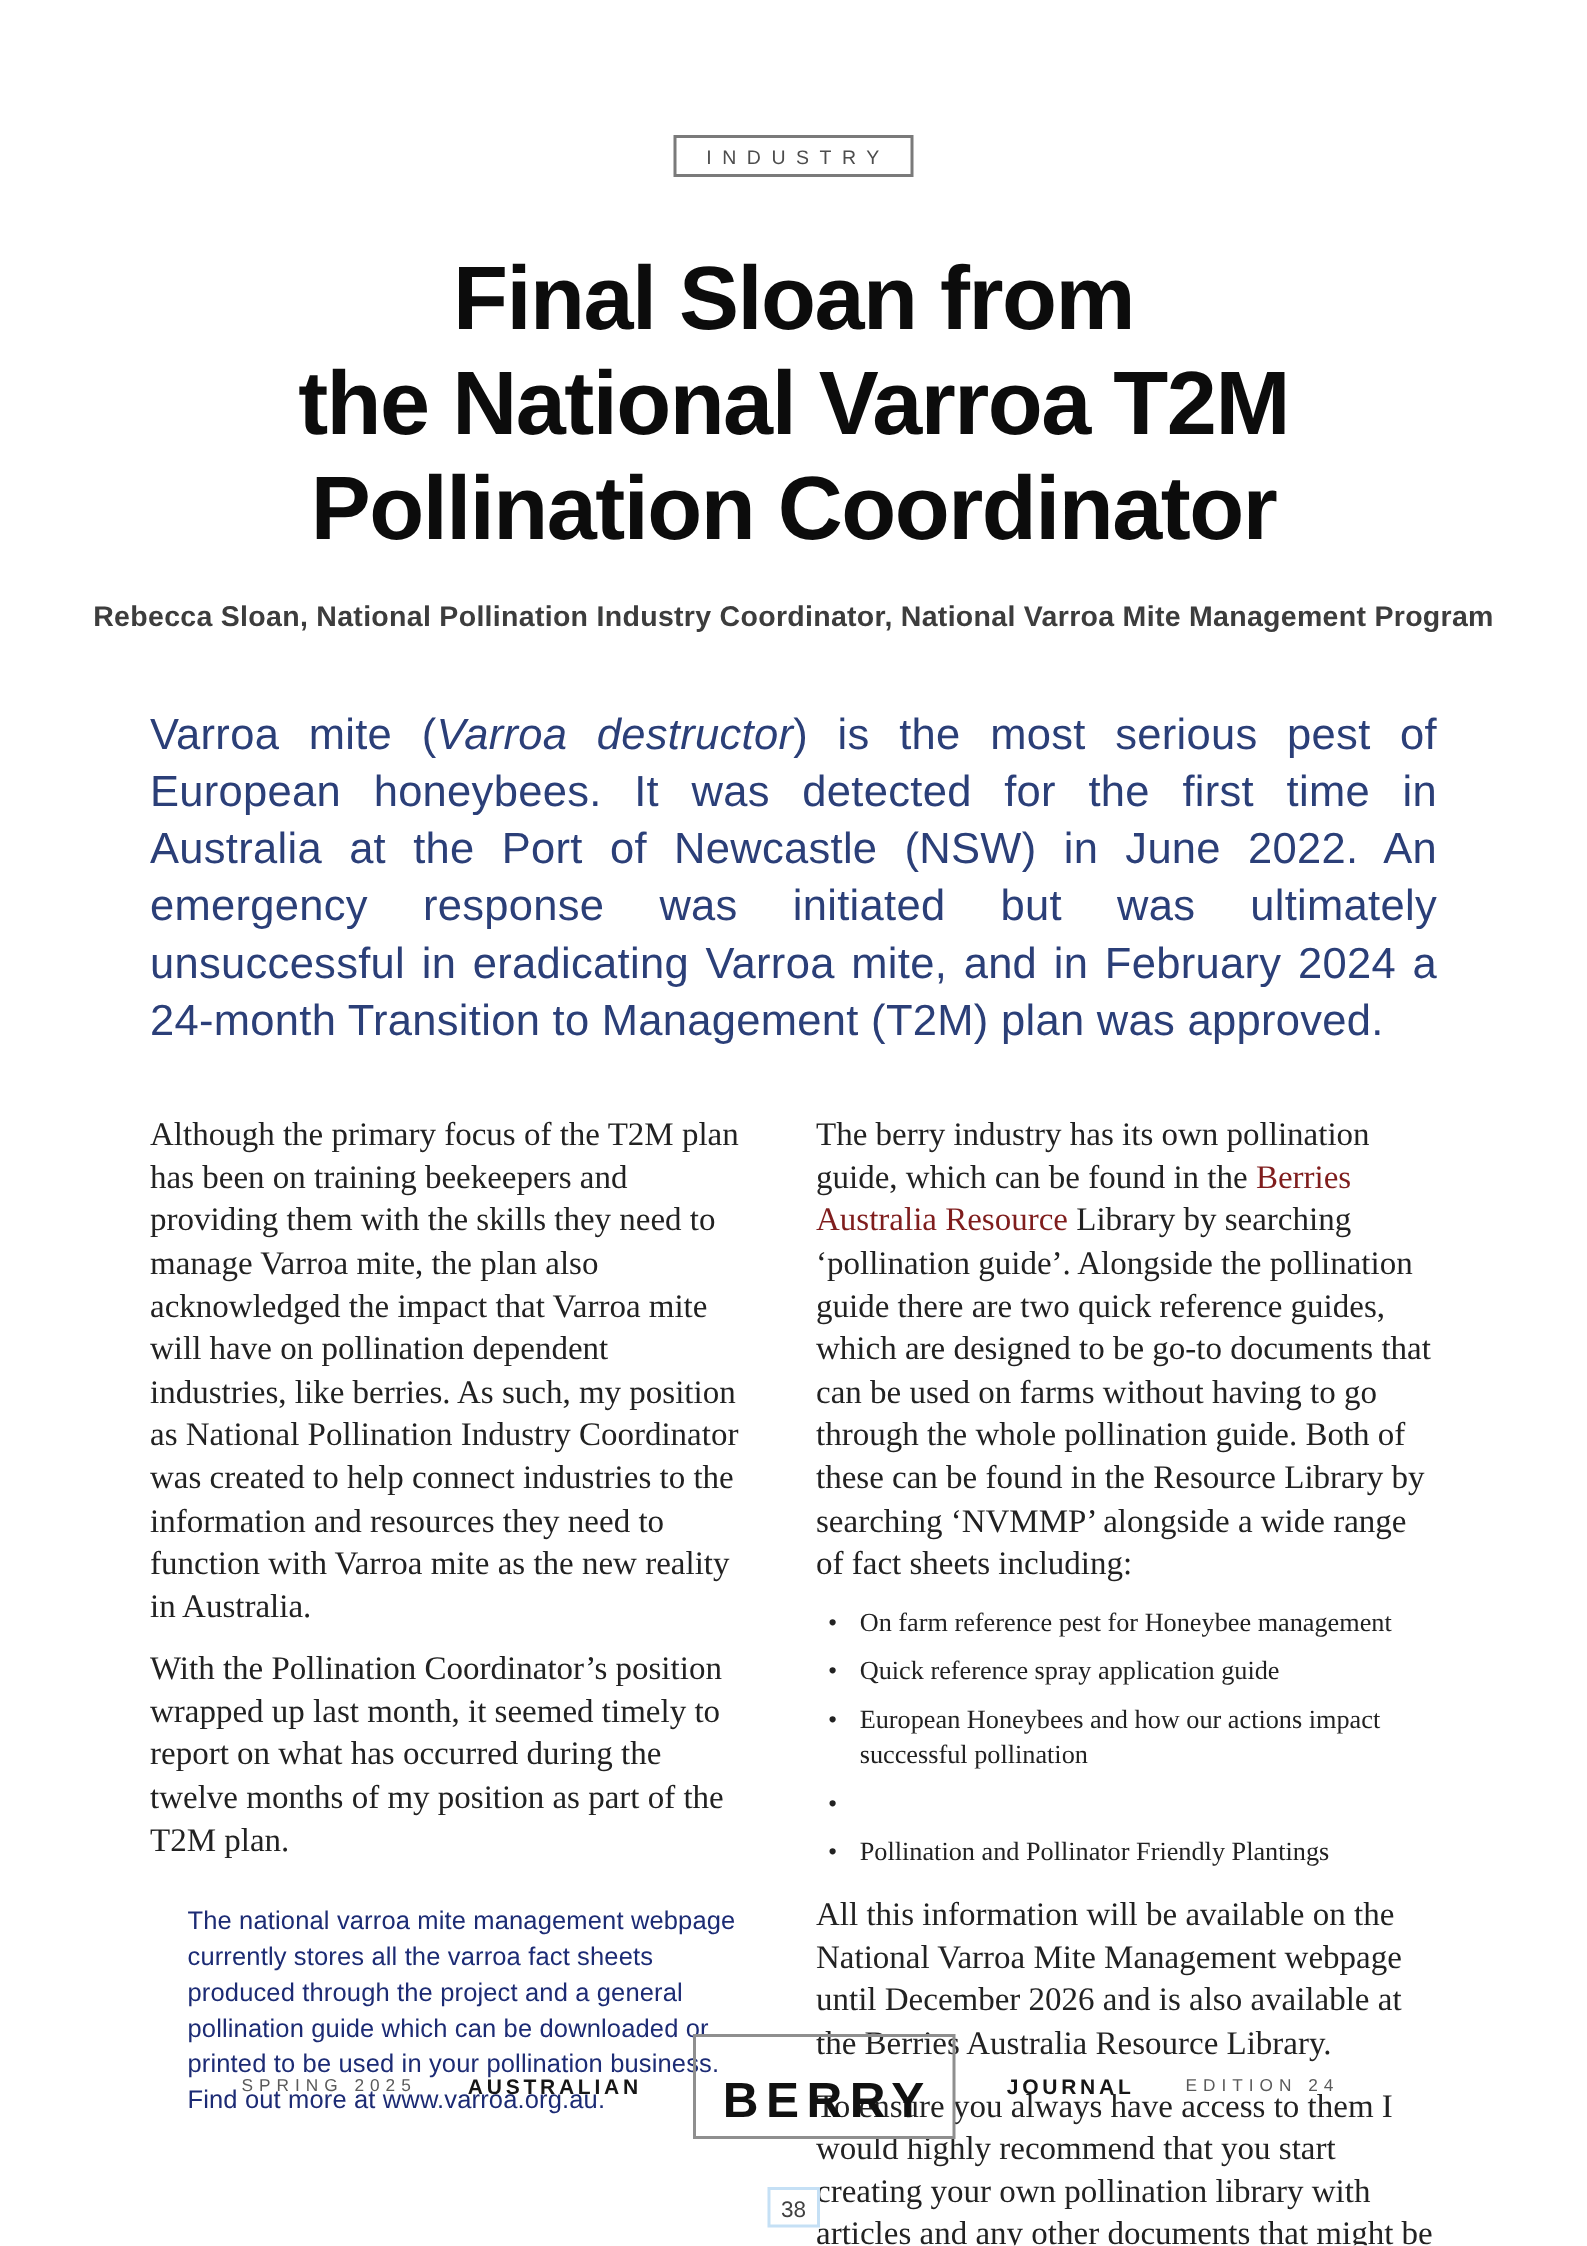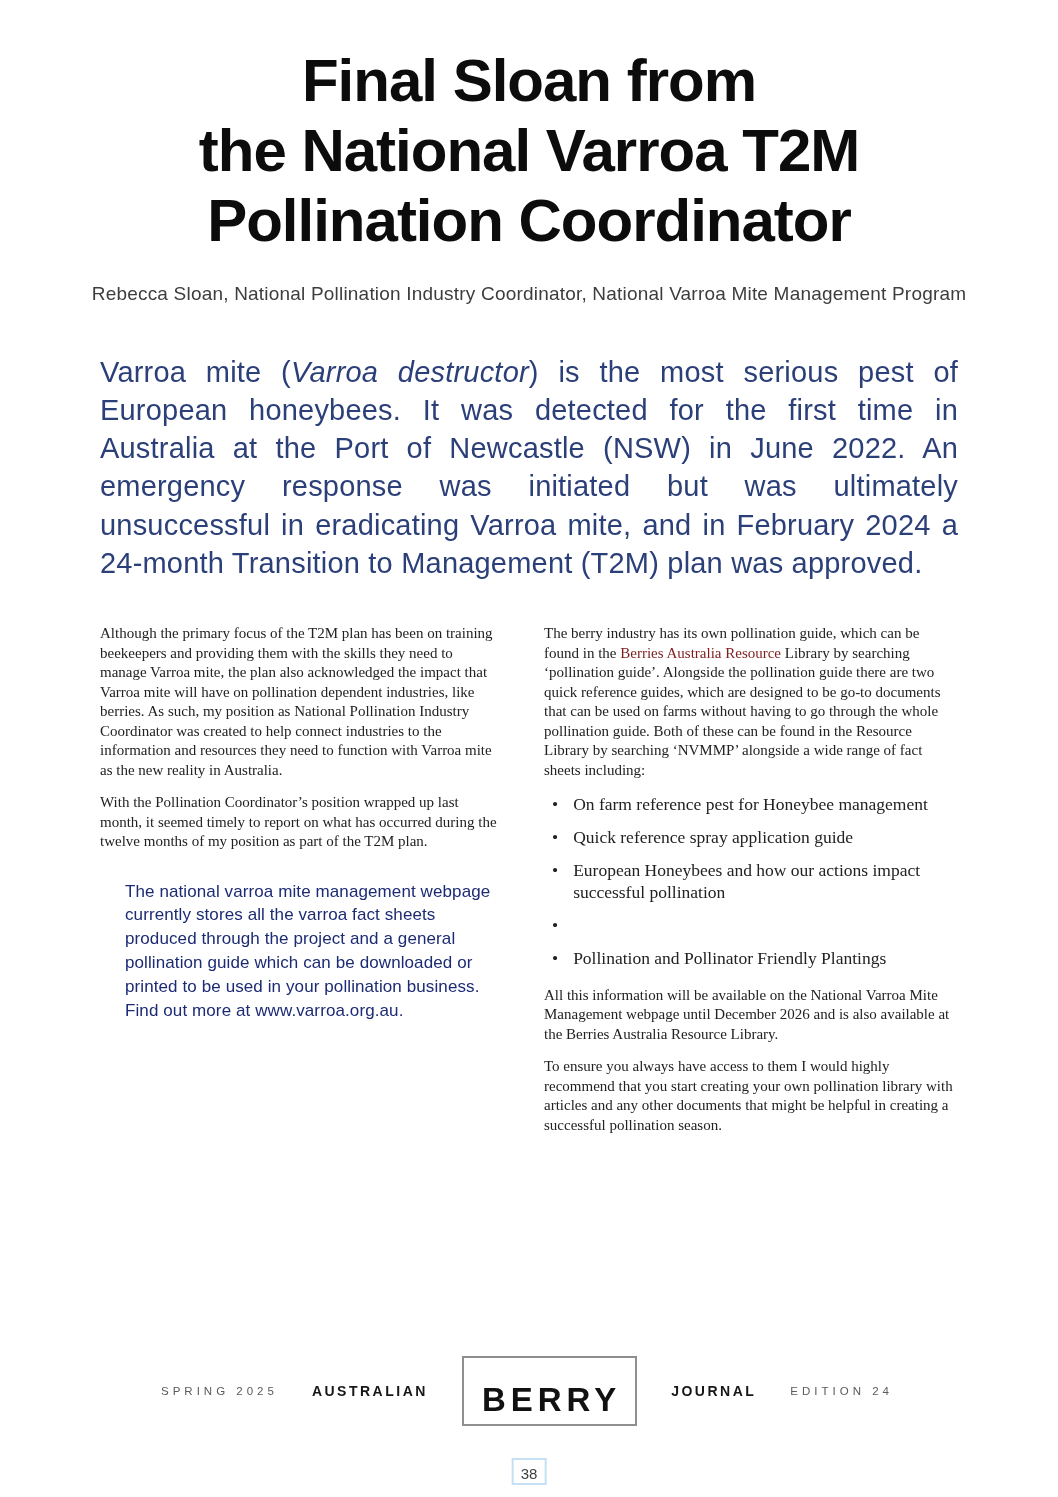--- a/index.html
+++ b/index.html
@@ -31,21 +31,21 @@
     font-weight: 800;
     letter-spacing: -1px;
     color: #0c0c0c;
     font-family: "Liberation Sans", sans-serif;
   }
   .title span { display: block; }
   .byline {
     margin-top: 26px;
     text-align: center;
     font-size: 19px;
-    font-weight: 400;
+    font-weight: 700;
     color: #3d3d3d;
     letter-spacing: 0.2px;
   }
   .intro {
     margin: 48px 100px 16px 100px;
     font-size: 29px;
     line-height: 1.32;
     font-weight: 300;
     color: #2b3f78;
     text-align: justify;
@@ -54,21 +54,21 @@
   .intro em { font-style: italic; }
   .columns {
     display: flex;
     margin: 42px 100px 0 100px;
     gap: 44px;
   }
   .col-left  { width: 400px; }
   .col-right { width: 414px; }
   .body-para {
     font-family: "Liberation Serif", serif;
-    font-size: 15px;
+    font-size: 22px;
     line-height: 1.3;
     color: #222222;
     margin-bottom: 13px;
     text-align: left;
   }
   .inline-link {
     color: #7f1d1d;
     text-decoration: none;
     cursor: pointer;
   }
@@ -136,20 +136,25 @@
     font-size: 15px;
     color: #404040;
     font-family: "Liberation Sans", sans-serif;
   }
 </style>
 </head>
 <body>
 
 <div class="page">
 
+  <div class="category-wrap">
+    <span class="category-box">
+      <span>INDUSTRY</span>
+    </span>
+  </div>
 
   <h1 class="title">
     <span>Final Sloan from</span>
     <span>the National Varroa T2M</span>
     <span>Pollination Coordinator</span>
   </h1>
 
   <div class="byline">Rebecca Sloan, National Pollination Industry Coordinator, National Varroa Mite Management Program</div>
 
   <p class="intro"><span>Varroa mite (</span><em>Varroa destructor</em><span>) is the most serious pest of European honeybees. It was detected for the first time in Australia at the Port of Newcastle (NSW) in June 2022. An emergency response was initiated but was ultimately unsuccessful in eradicating Varroa mite, and in February 2024 a 24-month Transition to Management (T2M) plan was approved.</span></p>

